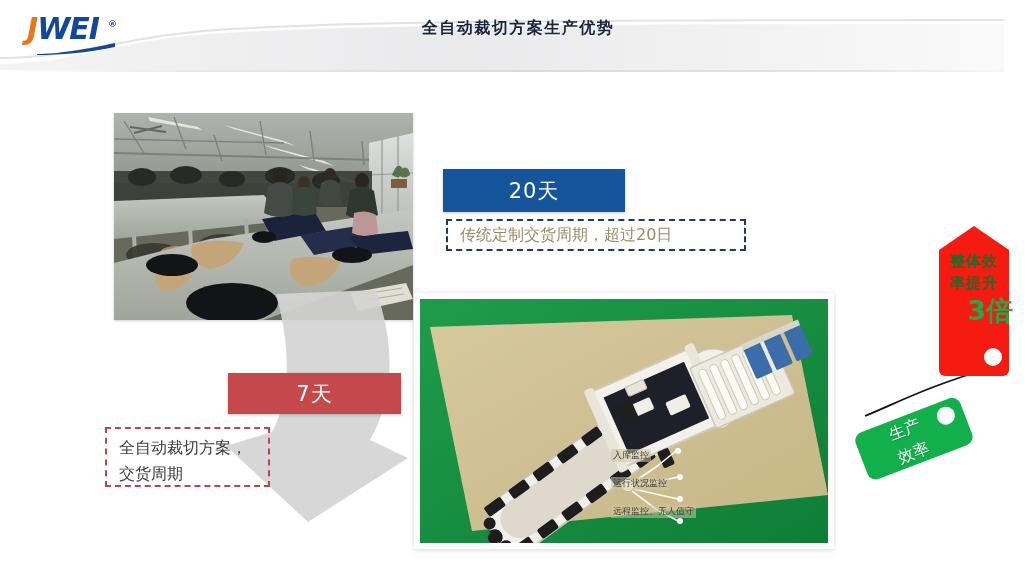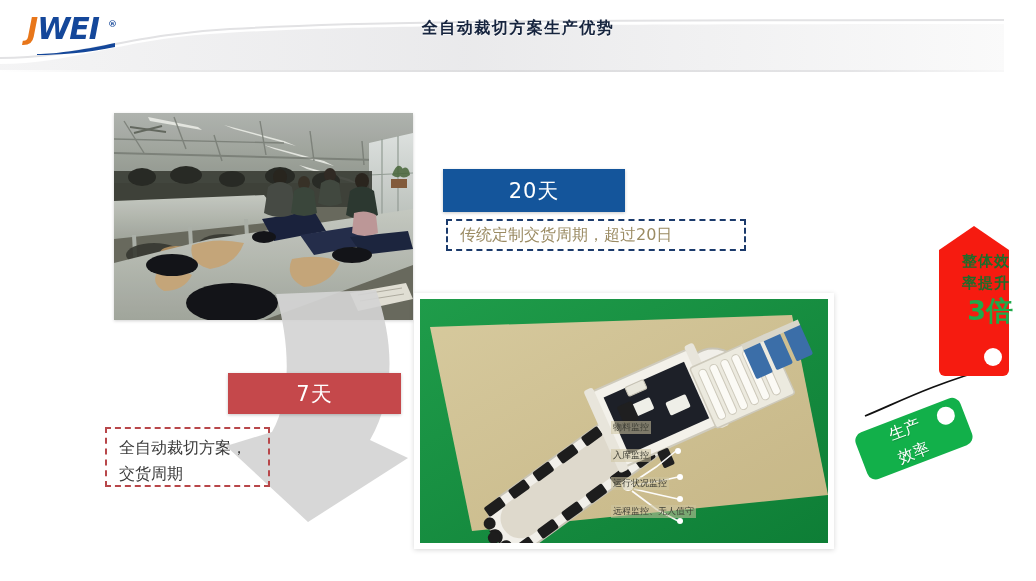--- a/index.html
+++ b/index.html
@@ -150,21 +150,21 @@
     filter:blur(.35px);
     white-space:nowrap;
     display:inline-block;
   }
 
   
   .tag-red {
     position:absolute; left:935px; top:224px; width:78px; height:155px;
   }
   .tag-red-text {
-    position:absolute; left:12px; top:26px; width:78px;
+    position:absolute; left:0; top:26px; width:78px;
     text-align:center;
     font-size:15px;
     line-height:22px;
     color:#1f6b2a;
     font-weight:bold;
     letter-spacing:1px;
   }
   .tag-red-mult {
     position:absolute; left:0; top:72px; width:78px;
     text-align:right;
@@ -457,21 +457,20 @@
         </g>
         <g fill="#ffffff">
           <circle cx="258" cy="152" r="3"></circle>
             <circle cx="260" cy="178" r="3"></circle>
           <circle cx="260" cy="200" r="3"></circle>
             <circle cx="260" cy="222" r="3"></circle>
         </g>
       </svg>
 
       <div class="machine-labels">
-        <div><span class="machine-label">物料监控</span></div>
         <div><span class="machine-label">入库监控</span></div>
         <div><span class="machine-label">运行状况监控</span></div>
         <div><span class="machine-label">远程监控、无人值守</span></div>
       </div>
     </div>
   </div>
 
   <svg class="tag-string" width="160" height="90" viewBox="0 0 160 90">
     <path d="M10,66 C40,54 72,36 142,16" stroke="#111111" stroke-width="1.8" fill="none"></path>
   </svg>

